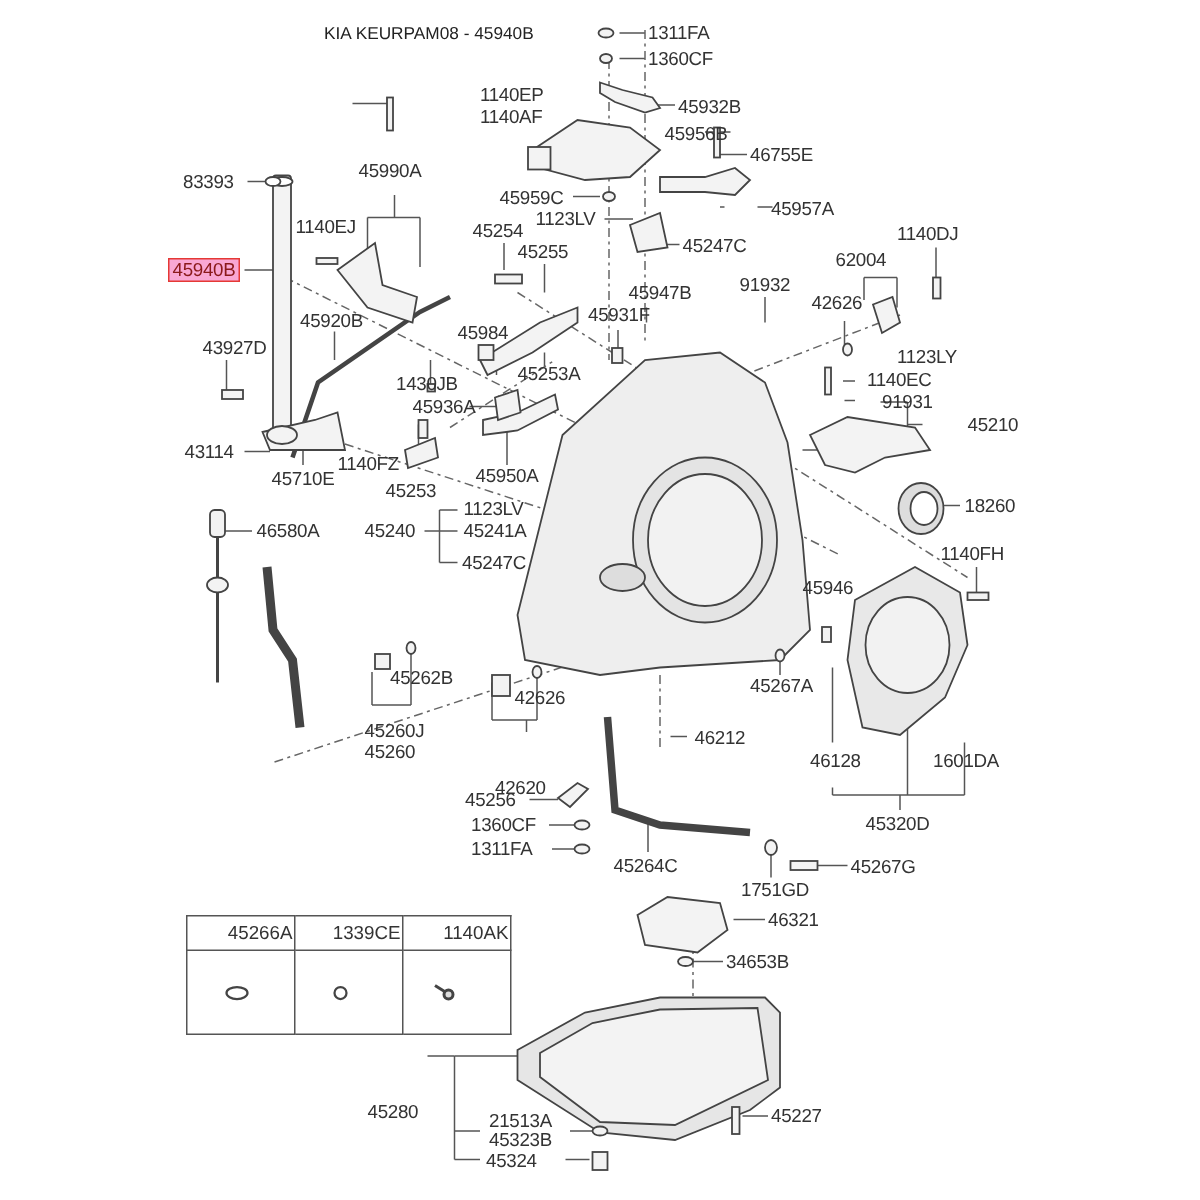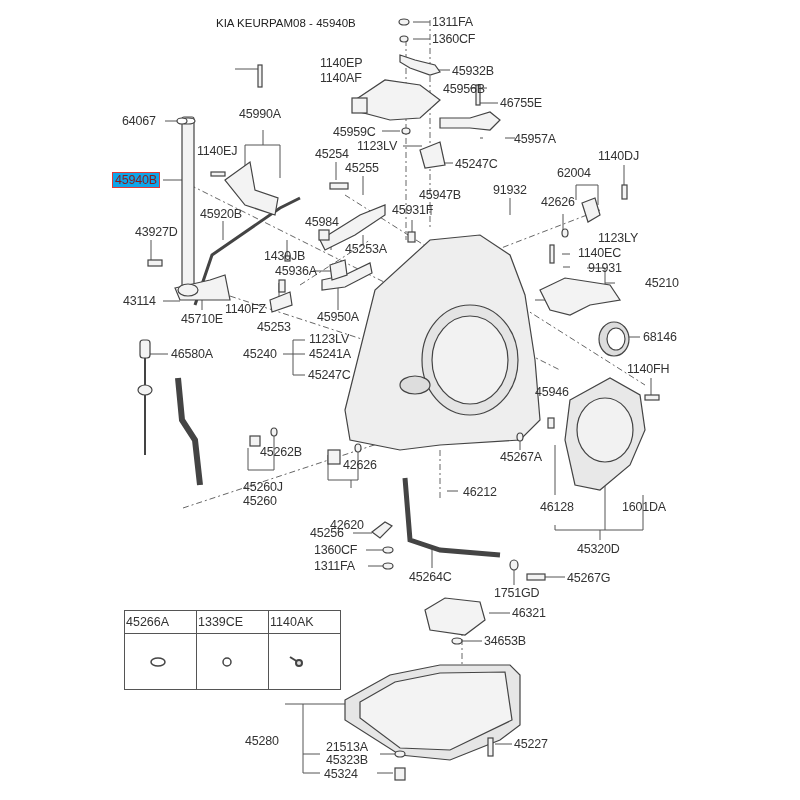--- a/index.html
+++ b/index.html
@@ -1,22 +1,22 @@
 <!DOCTYPE html>
 <html><head>
 <meta charset="utf-8">
 <style>
   html, body { margin:0; padding:0; background:#ffffff; }
   body { width:800px; height:800px; position:relative; overflow:hidden; font-family:"Liberation Sans", sans-serif; }
   #diagram { position:absolute; left:0; top:0; width:800px; height:800px; }
   .lbl { position:absolute; font-size:12.5px; color:#333; white-space:nowrap; line-height:14px; letter-spacing:-0.2px; }
   .title { position:absolute; left:216px; top:17px; font-size:11.5px; color:#222; white-space:nowrap; }
-  .hl { background:#0ea5e9; border:1px solid #e53935; color:#8b1a1a; padding:0 2px; }
+  .hl { background:#f9a8d4; border:1px solid #e53935; color:#8b1a1a; padding:0 2px; }
   .tbl { position:absolute; left:124px; top:610px; border-collapse:collapse; }
-  .tbl td { border:1px solid #555; width:69px; text-align:left; font-size:12.5px; color:#333; }
+  .tbl td { border:1px solid #555; width:69px; text-align:right; font-size:12.5px; color:#333; }
   .tbl tr.h td { height:20px; }
   .tbl tr.b td { height:53px; }
 </style>
 </head>
 <body>
 
 <svg id="diagram" viewBox="0 0 800 800" xmlns="http://www.w3.org/2000/svg">
   <g fill="none" stroke="#555" stroke-width="1">
 
     <line x1="413" y1="22" x2="430" y2="22"></line>
@@ -223,21 +223,21 @@
 
 <div class="title">KIA KEURPAM08 - 45940B</div>
 
 <div class="lbl" style="left:432px;top:15px">1311FA</div>
 <div class="lbl" style="left:432px;top:32px">1360CF</div>
 <div class="lbl" style="left:320px;top:56px">1140EP</div>
 <div class="lbl" style="left:320px;top:71px">1140AF</div>
 <div class="lbl" style="left:452px;top:64px">45932B</div>
 <div class="lbl" style="left:443px;top:82px">45956B</div>
 <div class="lbl" style="left:500px;top:96px">46755E</div>
-<div class="lbl" style="left:122px;top:114px">64067</div>
+<div class="lbl" style="left:122px;top:114px">83393</div>
 <div class="lbl" style="left:239px;top:107px">45990A</div>
 <div class="lbl" style="left:197px;top:144px">1140EJ</div>
 <div class="lbl hl" style="left:112px;top:172px">45940B</div>
 <div class="lbl" style="left:333px;top:125px">45959C</div>
 <div class="lbl" style="left:514px;top:132px">45957A</div>
 <div class="lbl" style="left:357px;top:139px">1123LV</div>
 <div class="lbl" style="left:315px;top:147px">45254</div>
 <div class="lbl" style="left:345px;top:161px">45255</div>
 <div class="lbl" style="left:455px;top:157px">45247C</div>
 <div class="lbl" style="left:598px;top:149px">1140DJ</div>
@@ -254,21 +254,21 @@
 <div class="lbl" style="left:275px;top:264px">45936A</div>
 <div class="lbl" style="left:598px;top:231px">1123LY</div>
 <div class="lbl" style="left:578px;top:246px">1140EC</div>
 <div class="lbl" style="left:588px;top:261px">91931</div>
 <div class="lbl" style="left:645px;top:276px">45210</div>
 <div class="lbl" style="left:123px;top:294px">43114</div>
 <div class="lbl" style="left:225px;top:302px">1140FZ</div>
 <div class="lbl" style="left:317px;top:310px">45950A</div>
 <div class="lbl" style="left:181px;top:312px">45710E</div>
 <div class="lbl" style="left:257px;top:320px">45253</div>
-<div class="lbl" style="left:643px;top:330px">68146</div>
+<div class="lbl" style="left:643px;top:330px">18260</div>
 <div class="lbl" style="left:309px;top:332px">1123LV</div>
 <div class="lbl" style="left:243px;top:347px">45240</div>
 <div class="lbl" style="left:309px;top:347px">45241A</div>
 <div class="lbl" style="left:171px;top:347px">46580A</div>
 <div class="lbl" style="left:308px;top:368px">45247C</div>
 <div class="lbl" style="left:627px;top:362px">1140FH</div>
 <div class="lbl" style="left:535px;top:385px">45946</div>
 <div class="lbl" style="left:260px;top:445px">45262B</div>
 <div class="lbl" style="left:343px;top:458px">42626</div>
 <div class="lbl" style="left:500px;top:450px">45267A</div>

